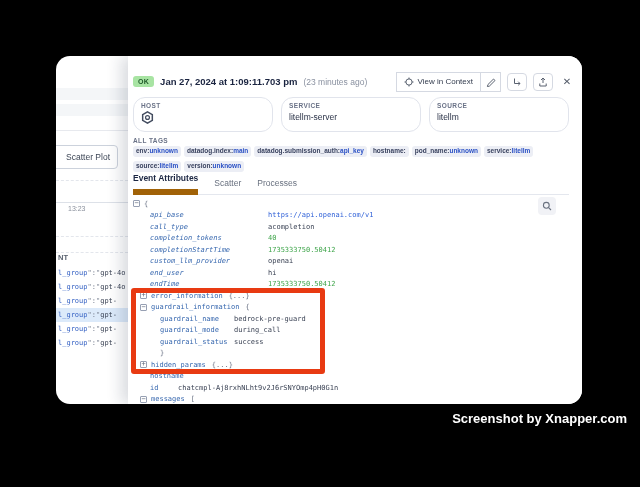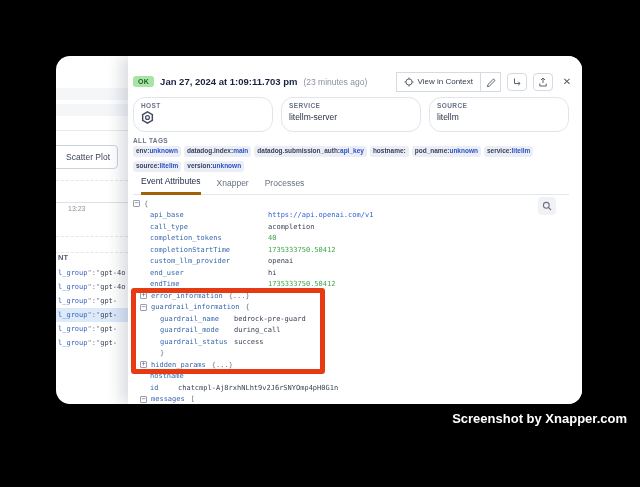--- a/index.html
+++ b/index.html
@@ -54,29 +54,29 @@
   .host-ic{margin-top:2px;}
 
   .all-tags-label{position:absolute;left:5px;top:81px;font-size:6.5px;font-weight:bold;color:#6a7287;letter-spacing:.4px;}
   .tag-list{position:absolute;left:5px;top:90px;right:6px;display:flex;flex-wrap:wrap;gap:3px;row-gap:4px;}
   .tag{background:#eceef5;border-radius:3px;padding:1px 3px;font-size:6.5px;font-weight:600;line-height:1.35;white-space:nowrap;}
   .tag-k{color:#39425f;} .tag-v{color:#2b51c5;}
 
   .tabs{position:absolute;left:5px;right:13px;top:116px;height:22px;display:flex;gap:16px;
       border-bottom:1px solid #e4e7ee;align-items:flex-end;}
   .tab{font-size:8.5px;color:#68707f;padding-bottom:6px;cursor:pointer;}
-  .tab.active{color:#1c2743;font-weight:normal;border-bottom:3px solid #a16207;margin-bottom:-1px;margin-left:8px;}
+  .tab.active{color:#1c2743;font-weight:bold;border-bottom:6px solid #a16207;margin-bottom:-1px;}
 
   .tree{position:absolute;left:5px;top:142px;right:28px;font-family:"DejaVu Sans Mono",monospace;
       font-size:7px;color:#3a4254;}
   .attr-row{height:11.5px;display:flex;align-items:center;white-space:nowrap;}
   .toggle{width:7px;height:7px;border:1px solid #97a0b3;border-radius:1px;font-size:7px;line-height:5px;
       text-align:center;color:#5a6478;margin-right:4px;flex:none;background:#fff;box-sizing:border-box;}
   .k{color:#3566ae;margin-right:6px;flex:none;}
-  .col-wide{min-width:112px;} .col-mid{min-width:68px;} .col-narrow{min-width:22px;}
+  .col-wide{min-width:112px;font-style:italic;} .col-mid{min-width:68px;} .col-narrow{min-width:22px;}
   .t-number{color:#3fa54b;} .t-link{color:#2d5fd7;cursor:pointer;} .t-brace{color:#6a7285;}
   .t-collapsed{color:#6a7285;} .t-open{color:#6a7285;} .t-string{color:#3a4254;}
 
   .search-fab{position:absolute;top:141px;right:26px;width:18px;height:18px;border-radius:4px;
       background:#f1f2f6;border:none;display:flex;align-items:center;justify-content:center;cursor:pointer;}
 
   .red-box{position:absolute;left:75px;top:232px;width:184px;height:76px;border:5px solid #e83a12;
       border-radius:3px;z-index:5;pointer-events:none;}
 
   .watermark{position:absolute;right:13px;top:411px;font-size:13px;font-weight:bold;color:#fff;}
@@ -183,21 +183,21 @@
           <span class="tag"><span class="tag-k">datadog.submission_auth:</span><span class="tag-v">api_key</span></span>
           <span class="tag"><span class="tag-k">hostname:</span></span>
           <span class="tag"><span class="tag-k">pod_name:</span><span class="tag-v">unknown</span></span>
           <span class="tag"><span class="tag-k">service:</span><span class="tag-v">litellm</span></span>
           <span class="tag"><span class="tag-k">source:</span><span class="tag-v">litellm</span></span>
           <span class="tag"><span class="tag-k">version:</span><span class="tag-v">unknown</span></span>
         </div>
 
       <div class="tabs">
           <div class="tab active">Event Attributes</div>
-          <div class="tab">Xnapper</div>
+          <div class="tab">Scatter</div>
           <div class="tab">Processes</div>
         </div>
 
       <div class="tree">
           <div class="attr-row" style="padding-left: 0px;">
             <span class="toggle">−</span>
             <span class="v t-brace">{</span>
           </div>
           <div class="attr-row" style="padding-left: 17px;">
             <span class="k col-wide">api_base</span>

